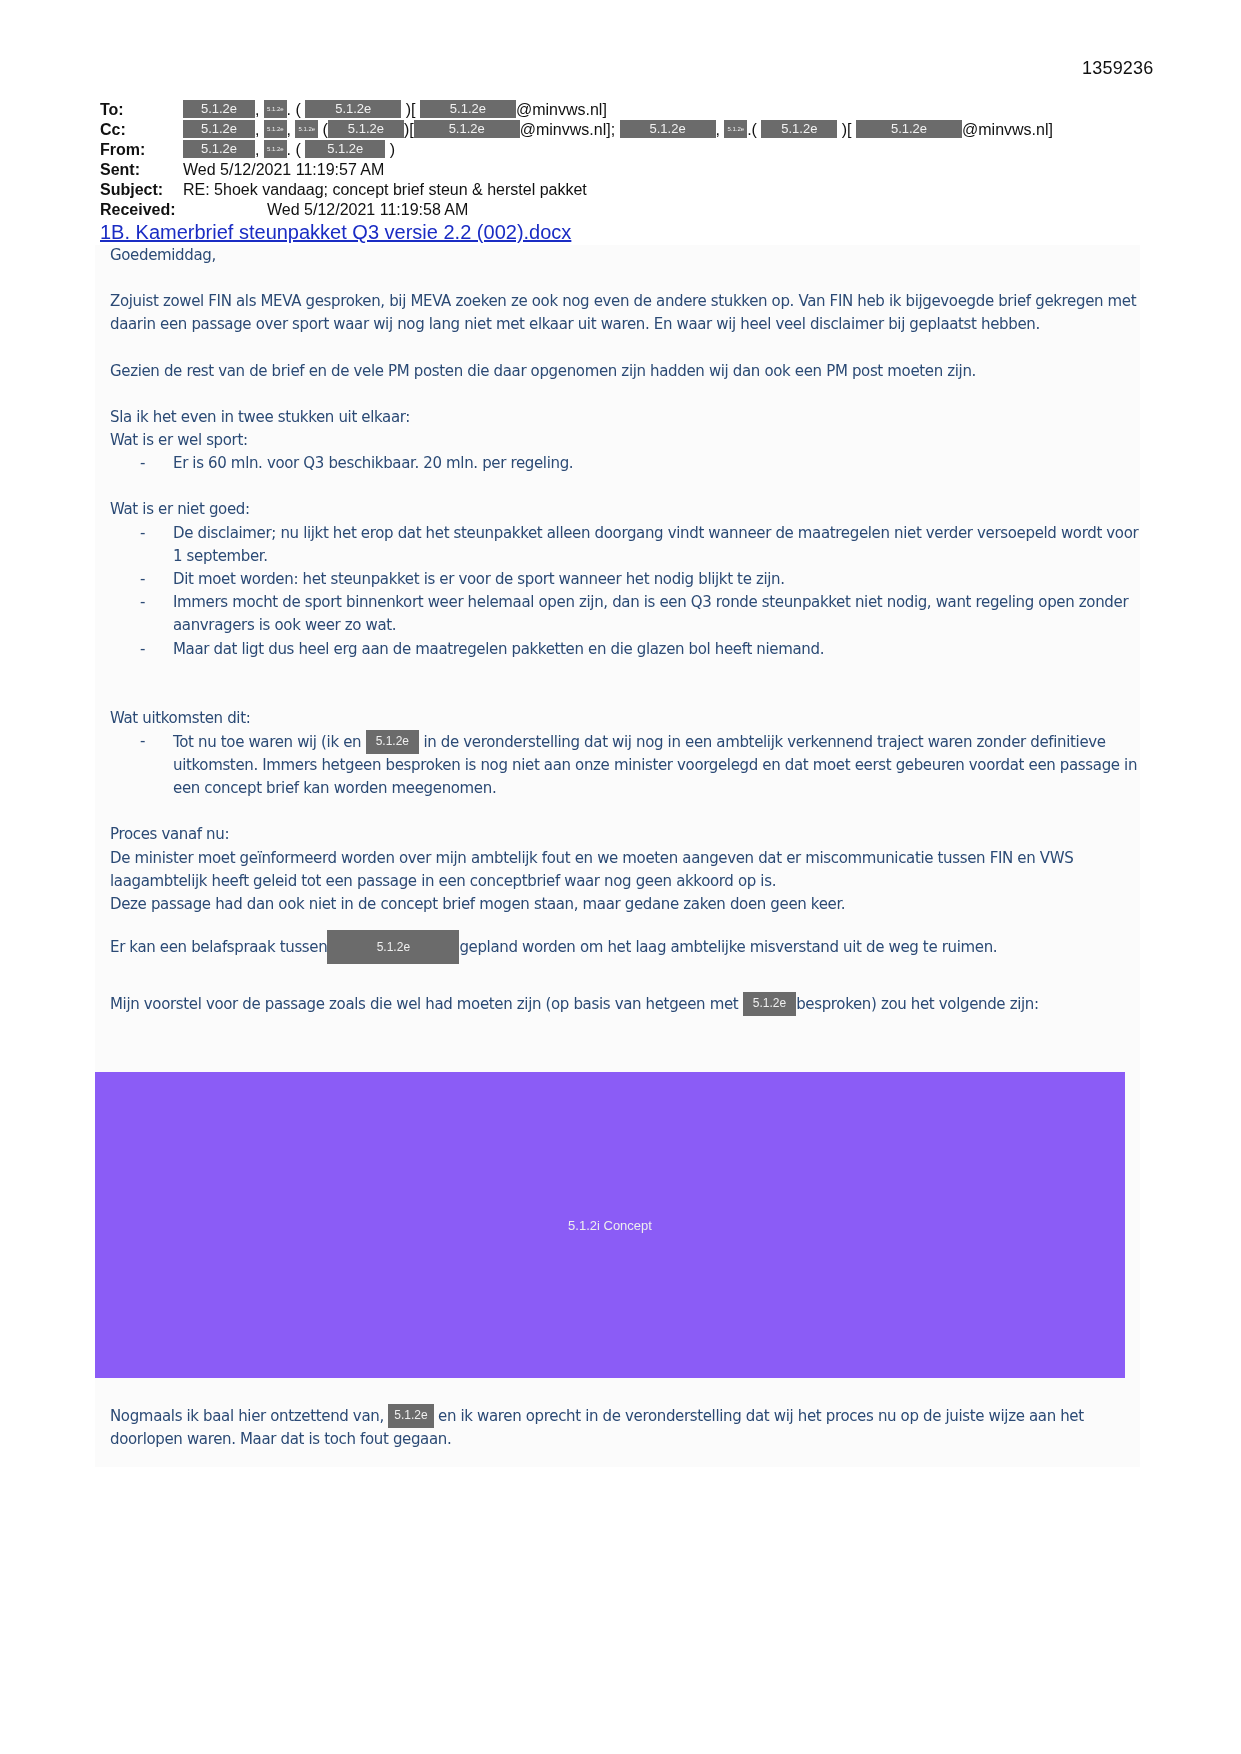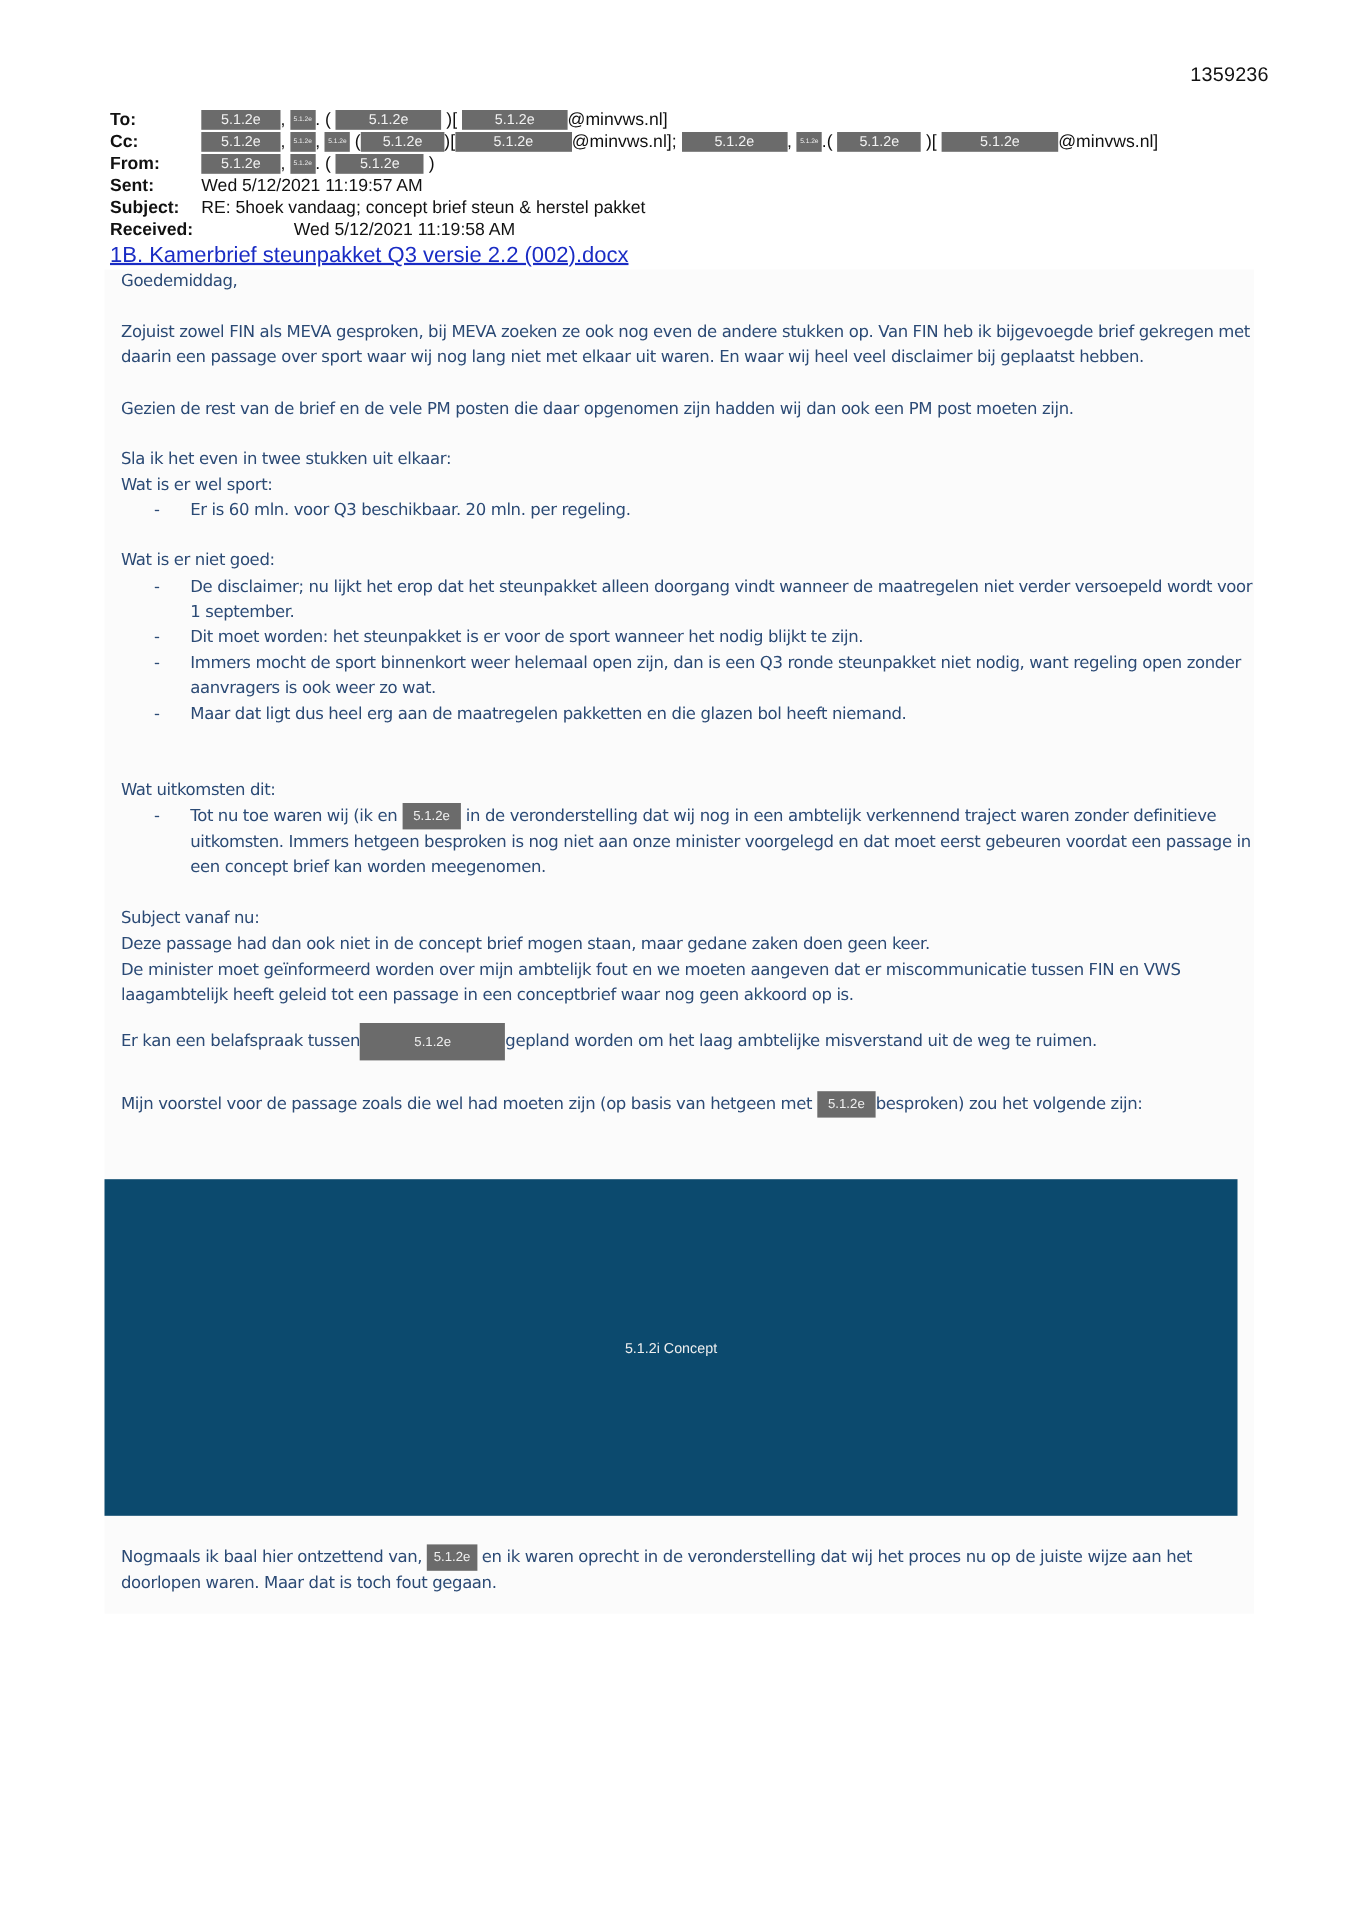--- a/index.html
+++ b/index.html
@@ -49,21 +49,21 @@
   .li .dash { position: absolute; left: 30px; }
   .inline-red {
     display: inline-block; background: #6b6b6b; color: #f0f0f0;
     font-family: "Liberation Sans", sans-serif; font-size: 12px;
     line-height: 22px; height: 24px; padding: 0 10px; vertical-align: middle;
     letter-spacing: 0;
   }
   .inline-red.big { min-width: 112px; height: 34px; line-height: 34px; text-align: center; }
   .concept-block {
     position: absolute; left: 95px; top: 1072px; width: 1030px; height: 306px;
-    background: #0c4a6e; display: flex; align-items: center; justify-content: center;
+    background: #8b5cf6; display: flex; align-items: center; justify-content: center;
     color: #eeeeee; font-family: "Liberation Sans", sans-serif; font-size: 13px;
   }
   .closing {
     position: absolute; left: 110px; top: 1404px; width: 1030px;
     font-family: "DejaVu Sans", sans-serif; font-size: 15px; color: #2b4a75;
     line-height: 23.2px; letter-spacing: -0.35px;
   }
   .closing p { margin: 0; }
 </style>
 </head>
@@ -115,23 +115,23 @@
   <div class="gap"></div>
   <p>Wat is er niet goed:</p>
   <div class="li"><span class="dash">-</span><span>De disclaimer; nu lijkt het erop dat het steunpakket alleen doorgang vindt wanneer de maatregelen niet verder versoepeld wordt voor 1 september.</span></div>
   <div class="li"><span class="dash">-</span><span>Dit moet worden: het steunpakket is er voor de sport wanneer het nodig blijkt te zijn.</span></div>
   <div class="li"><span class="dash">-</span><span>Immers mocht de sport binnenkort weer helemaal open zijn, dan is een Q3 ronde steunpakket niet nodig, want regeling open zonder aanvragers is ook weer zo wat.</span></div>
   <div class="li"><span class="dash">-</span><span>Maar dat ligt dus heel erg aan de maatregelen pakketten en die glazen bol heeft niemand.</span></div>
   <div class="gap2"></div>
   <p>Wat uitkomsten dit:</p>
   <div class="li"><span class="dash">-</span><span>Tot nu toe waren wij (ik en</span> <span class="inline-red">5.1.2e</span> <span>in de veronderstelling dat wij nog in een ambtelijk verkennend traject waren zonder definitieve uitkomsten. Immers hetgeen besproken is nog niet aan onze minister voorgelegd en dat moet eerst gebeuren voordat een passage in een concept brief kan worden meegenomen.</span></div>
   <div class="gap"></div>
-  <p>Subject vanaf nu:</p>
+  <p>Proces vanaf nu:</p>
+  <p>De minister moet geïnformeerd worden over mijn ambtelijk fout en we moeten aangeven dat er miscommunicatie tussen FIN en VWS laagambtelijk heeft geleid tot een passage in een conceptbrief waar nog geen akkoord op is.</p>
   <p>Deze passage had dan ook niet in de concept brief mogen staan, maar gedane zaken doen geen keer.</p>
-  <p>De minister moet geïnformeerd worden over mijn ambtelijk fout en we moeten aangeven dat er miscommunicatie tussen FIN en VWS laagambtelijk heeft geleid tot een passage in een conceptbrief waar nog geen akkoord op is.</p>
   <div class="gap" style="height:14px"></div>
   <p><span>Er kan een belafspraak tussen</span><span class="inline-red big">5.1.2e</span><span>gepland worden om het laag ambtelijke misverstand uit de weg te ruimen.</span></p>
   <div class="gap" style="height:28px"></div>
   <p><span>Mijn voorstel voor de passage zoals die wel had moeten zijn (op basis van hetgeen met</span> <span class="inline-red">5.1.2e</span><span>besproken) zou het volgende zijn:</span></p>
 </div>
 
 <div class="concept-block">5.1.2i Concept</div>
 
 <div class="closing">
   <p><span>Nogmaals ik baal hier ontzettend van,</span> <span class="inline-red" style="padding:0 6px">5.1.2e</span> <span>en ik waren oprecht in de veronderstelling dat wij het proces nu op de juiste wijze aan het doorlopen waren. Maar dat is toch fout gegaan.</span></p>

